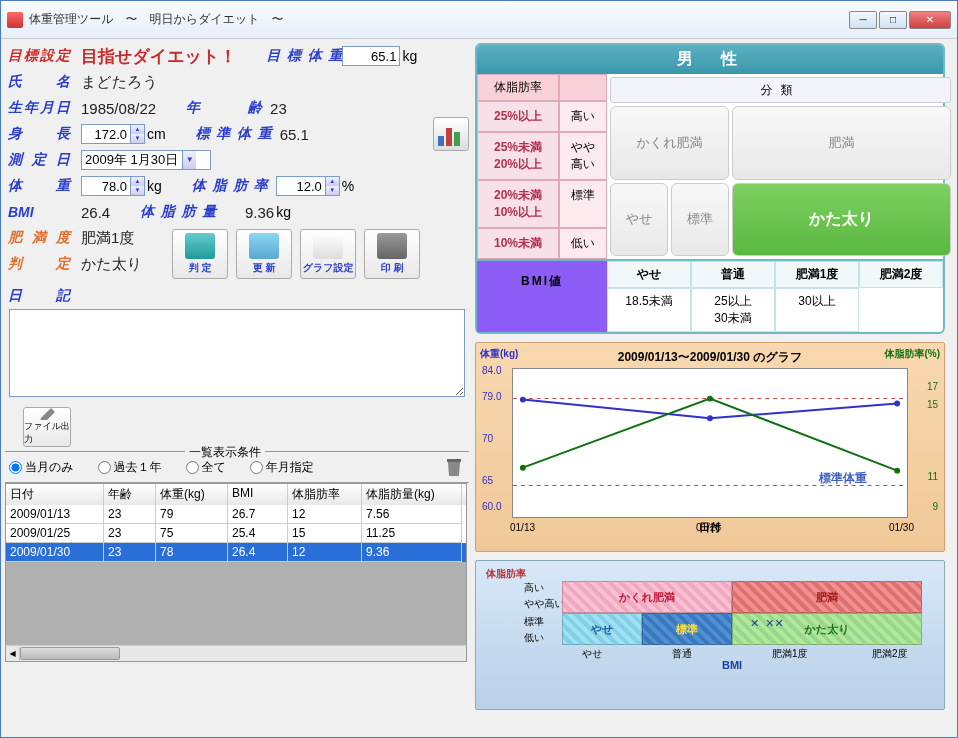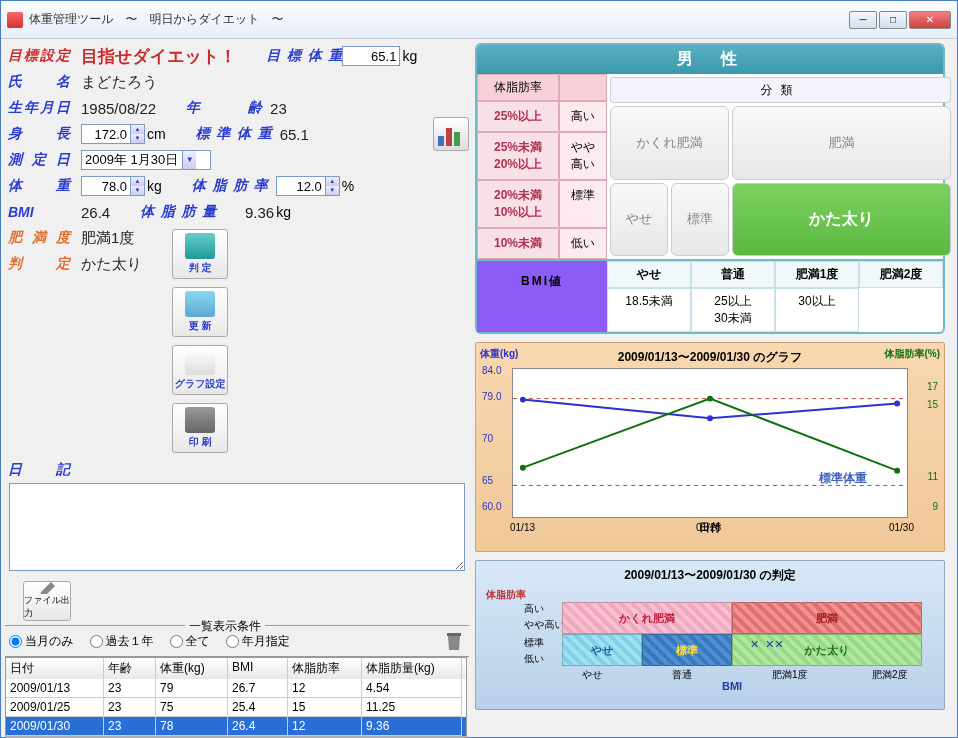--- a/index.html
+++ b/index.html
@@ -29,21 +29,21 @@
 .spinner .spinbtns { display: flex; flex-direction: column; }
 .spinner .spinbtns div { width: 14px; height: 9px; background: linear-gradient(#eef,#cce); border-left: 1px solid #7a9cc6; font-size: 6px; text-align: center; line-height: 9px; cursor: pointer; color: #2a3dcc; }
 .date-input { display: inline-flex; align-items: center; border: 1px solid #7a9cc6; background: #fff; height: 20px; padding: 0 3px; }
 .date-input span { font-size: 13px; }
 .date-input .dd { width: 14px; background: linear-gradient(#eef,#cce); border-left: 1px solid #7a9cc6; height: 18px; margin-left: 4px; font-size: 8px; text-align: center; line-height: 18px; cursor: pointer; color: #2a3dcc; }
 .toolbar { display: flex; gap: 8px; margin: 4px 0 4px 220px; }
 .tbtn { width: 56px; height: 50px; border: 1px solid #aaa; background: linear-gradient(#fff,#e8e8e8); border-radius: 3px; display: flex; flex-direction: column; align-items: center; justify-content: center; font-size: 10px; font-weight: bold; color: #2a3dcc; cursor: pointer; gap: 2px; }
 .tbtn .ico { width: 30px; height: 26px; border-radius: 3px; }
 .diary { width: 456px; height: 88px; border: 1px solid #7a9cc6; background: #fff; margin-left: 4px; }
 .fileout { width: 48px; height: 40px; border: 1px solid #aaa; background: linear-gradient(#fff,#e8e8e8); border-radius: 3px; margin: 6px 0 0 18px; font-size: 9px; display: flex; flex-direction: column; align-items: center; justify-content: center; cursor: pointer; }
-.filter { border-top: 1px solid #999; border-bottom: 1px solid #999; padding: 4px; display: flex; align-items: center; font-size: 12px; gap: 16px; position: relative; margin-top: 4px; }
+.filter { border-top: 1px solid #999; border-bottom: 1px solid #999; padding: 4px; display: flex; align-items: center; font-size: 12px; gap: 24px; position: relative; margin-top: 4px; }
 .filter .title { position: absolute; top: -8px; left: 180px; background: #f0f0f0; padding: 0 4px; }
 .radio { display: flex; align-items: center; gap: 3px; }
 .radio input { margin: 0; }
 .table { width: 462px; border: 1px solid #999; background: #fff; font-size: 12px; }
 .table-head { display: flex; background: linear-gradient(#fff,#e8e8e8); }
 .table-head div { border-right: 1px solid #ccc; padding: 2px 4px; }
 .table-body { height: 140px; overflow: auto; background: #b0b0b0; }
 .table-row { display: flex; background: #fff; }
 .table-row.sel { background: #2a6fd8; color: #fff; }
 .table-row div { border-right: 1px solid #ccc; border-bottom: 1px solid #ccc; padding: 2px 4px; overflow: hidden; }
@@ -182,21 +182,21 @@
         <div>
           <div class="form-row">
             <div class="lbl orange">肥満度</div>
             <div class="val">肥満1度</div>
           </div>
           <div class="form-row">
             <div class="lbl orange">判定</div>
             <div class="val">かた太り</div>
           </div>
         </div>
-        <div class="toolbar" style="margin-left:30px;flex-direction:column;">
+        <div class="toolbar" style="margin-left:30px;">
           <div class="tbtn">
               <div class="ico" style="background:linear-gradient(#6cc,#299);"></div>
               <span>判 定</span>
             </div>
           <div class="tbtn">
               <div class="ico" style="background:linear-gradient(#8ad8f0,#5aa8d0);"></div>
               <span>更 新</span>
             </div>
           <div class="tbtn">
               <div class="ico" style="background:linear-gradient(#fff,#ddd);"></div>
@@ -254,21 +254,21 @@
           <div class="c-bf">体脂肪率</div>
           <div class="c-bfm">体脂肪量(kg)</div>
         </div>
         <div class="table-body" id="tbody">
             <div class="table-row">
               <div class="c-date">2009/01/13</div>
               <div class="c-age">23</div>
               <div class="c-w">79</div>
               <div class="c-bmi">26.7</div>
               <div class="c-bf">12</div>
-              <div class="c-bfm">4.54</div>
+              <div class="c-bfm">7.56</div>
             </div>
             <div class="table-row">
               <div class="c-date">2009/01/25</div>
               <div class="c-age">23</div>
               <div class="c-w">75</div>
               <div class="c-bmi">25.4</div>
               <div class="c-bf">15</div>
               <div class="c-bfm">11.25</div>
             </div>
             <div class="table-row sel">
@@ -368,21 +368,20 @@
         <div class="y-tick-r" style="top:56px;">15</div>
         <div class="y-tick-r" style="top:128px;">11</div>
         <div class="y-tick-r" style="top:158px;">9</div>
         <div class="x-tick" style="left:34px; bottom:18px; font-size:10px;">01/13</div>
         <div class="x-tick" style="left:220px; bottom:18px; font-size:10px;">01/25</div>
         <div class="x-tick" style="right:30px; bottom:18px; font-size:10px;">01/30</div>
         <div class="x-label">日付</div>
       </div>
 
       <div class="judge-panel">
-        <div class="judge-title">2009/01/13〜2009/01/30 の判定</div>
         <div style="font-size:10px; font-weight:bold; color:#c03030; margin-left:4px;">体脂肪率</div>
         <div class="judge-chart">
           <div class="judge-y" style="top:0;">高い</div>
           <div class="judge-y" style="top:16px;">やや高い</div>
           <div class="judge-y" style="top:34px;">標準</div>
           <div class="judge-y" style="top:50px;">低い</div>
           <div class="jbox" style="left:60px; top:0; width:170px; height:32px; background:repeating-linear-gradient(45deg,#f8c0d0,#f8c0d0 4px,#f0a8c0 4px,#f0a8c0 8px); color:#c02040;">かくれ肥満</div>
           <div class="jbox" style="left:230px; top:0; width:190px; height:32px; background:repeating-linear-gradient(45deg,#f09090,#f09090 4px,#e07070 4px,#e07070 8px); color:#a02020;">肥満</div>
           <div class="jbox" style="left:60px; top:32px; width:80px; height:32px; background:repeating-linear-gradient(45deg,#a0e0f0,#a0e0f0 4px,#80d0e8 4px,#80d0e8 8px); color:#2060a0;">やせ</div>
           <div class="jbox" style="left:140px; top:32px; width:90px; height:32px; background:repeating-linear-gradient(45deg,#5090d0,#5090d0 4px,#3878c0 4px,#3878c0 8px); color:#ffe040;">標準</div>

